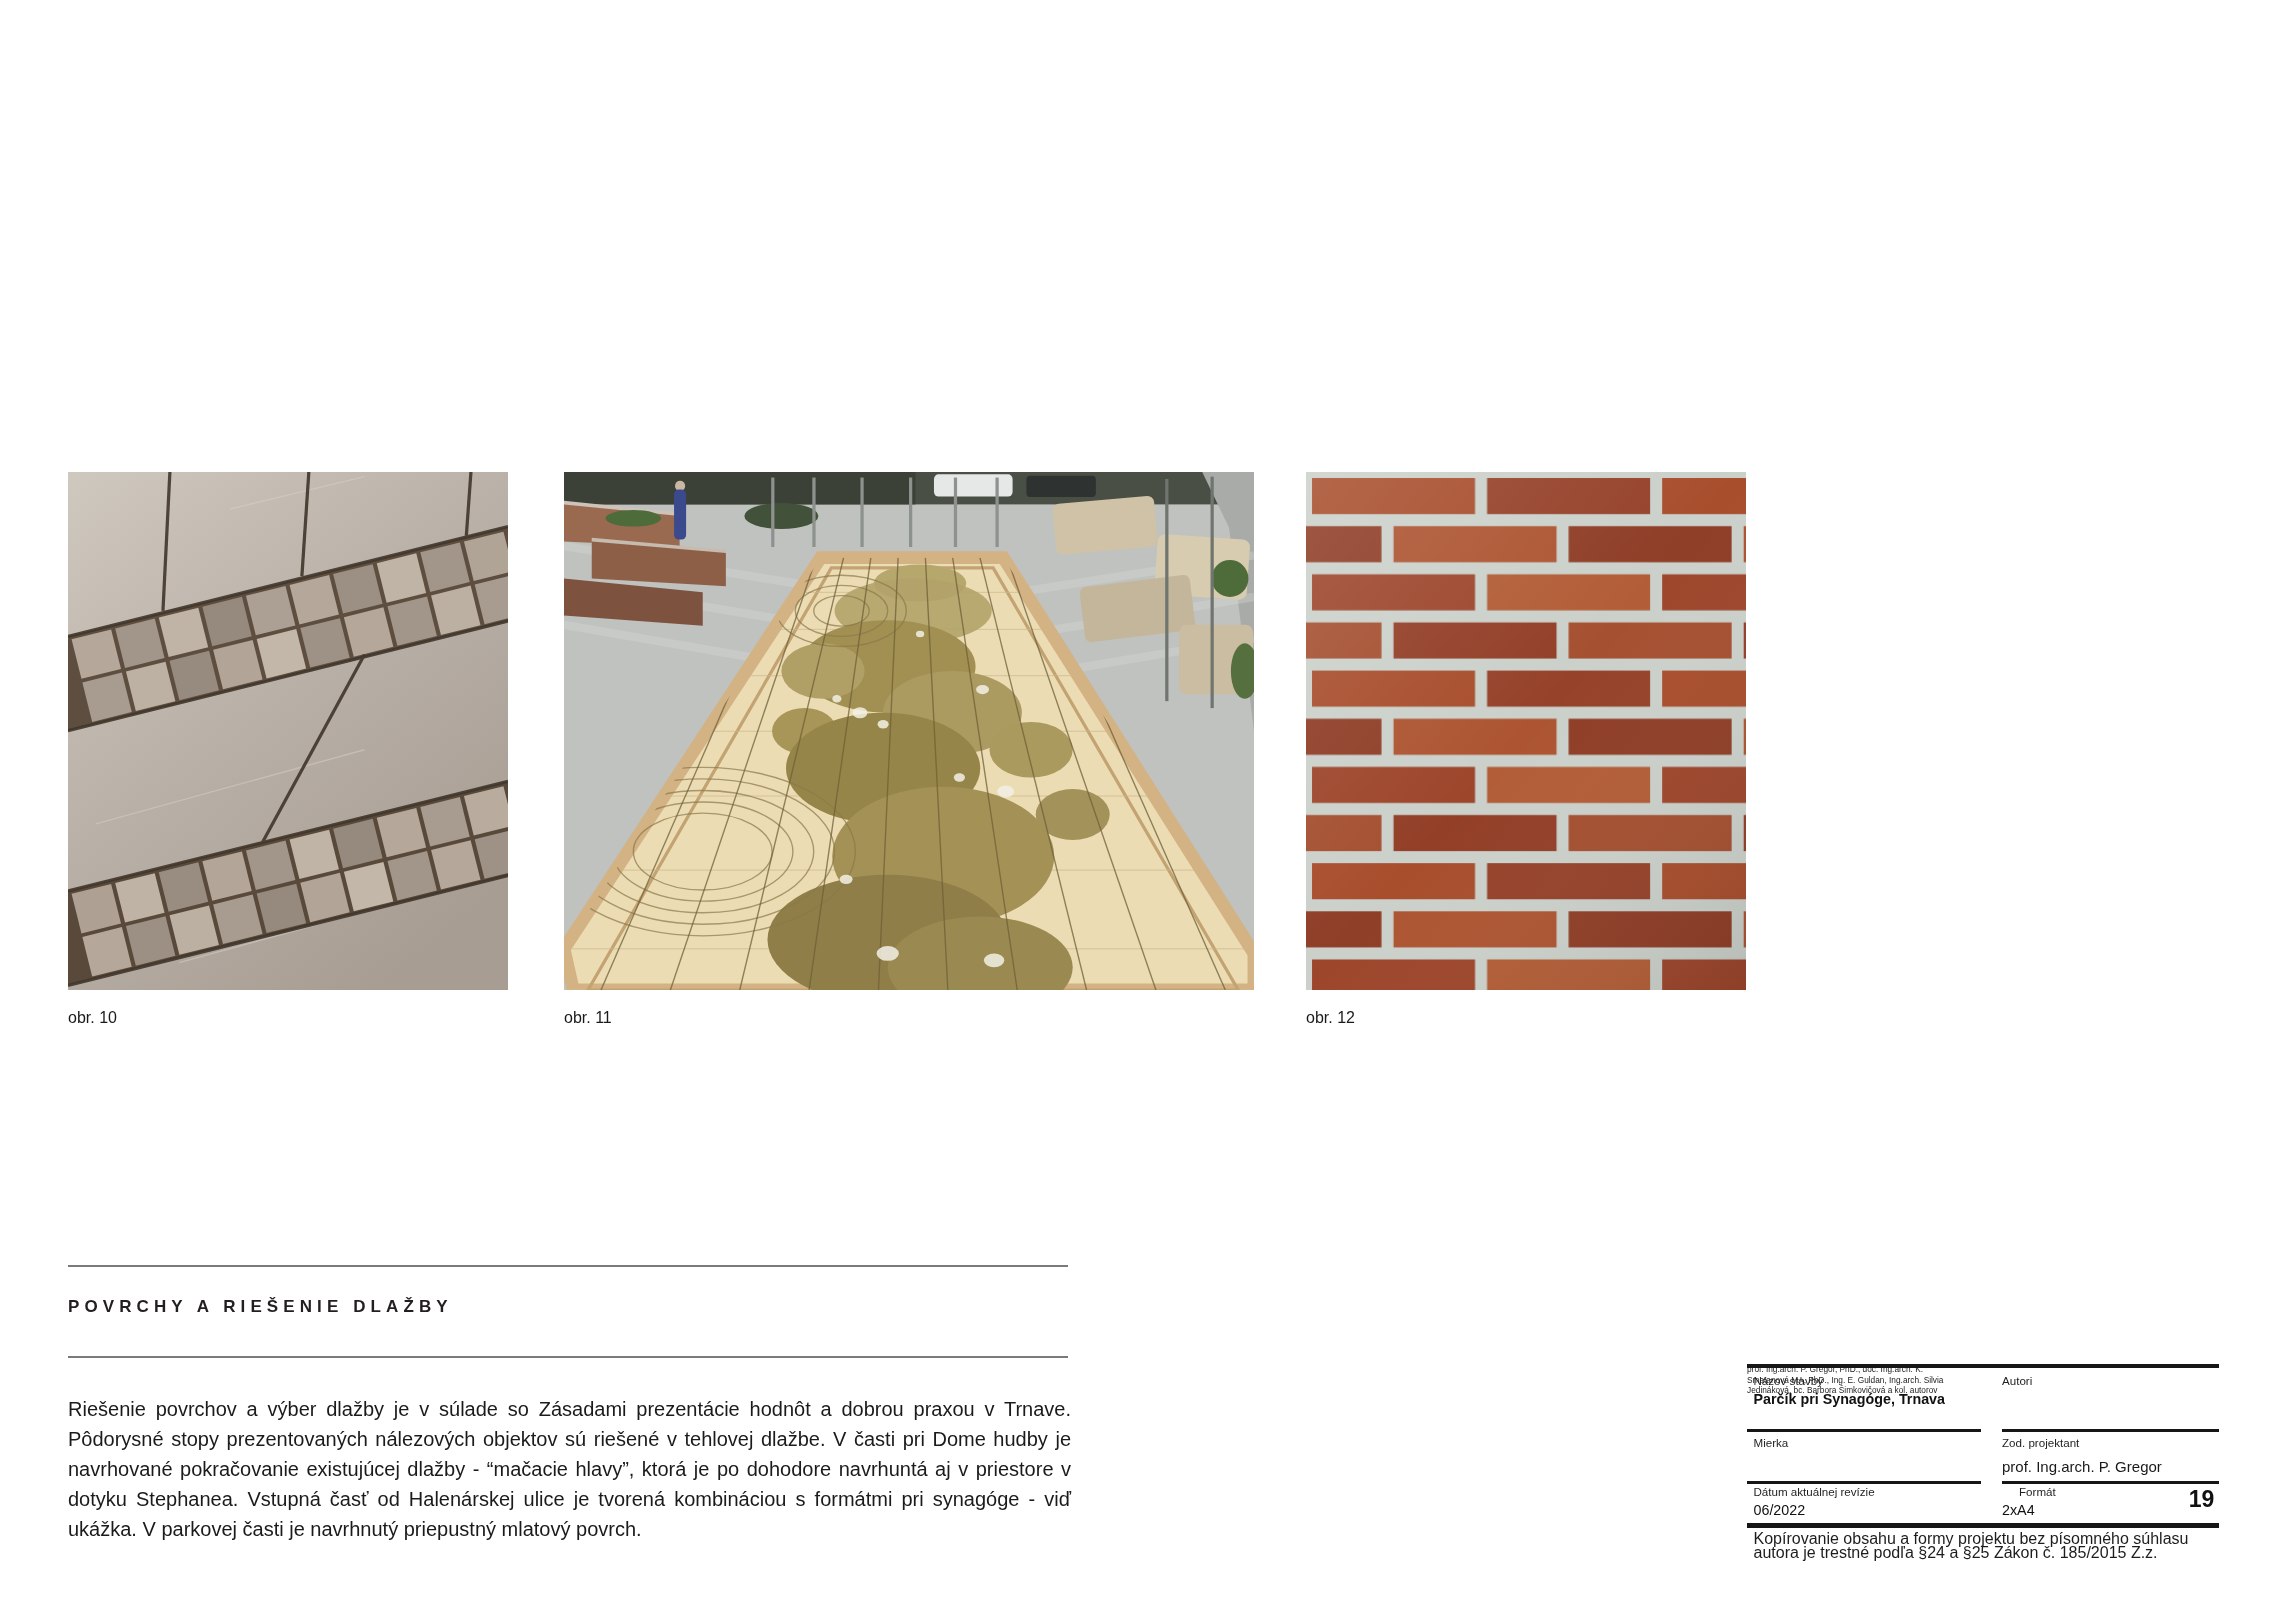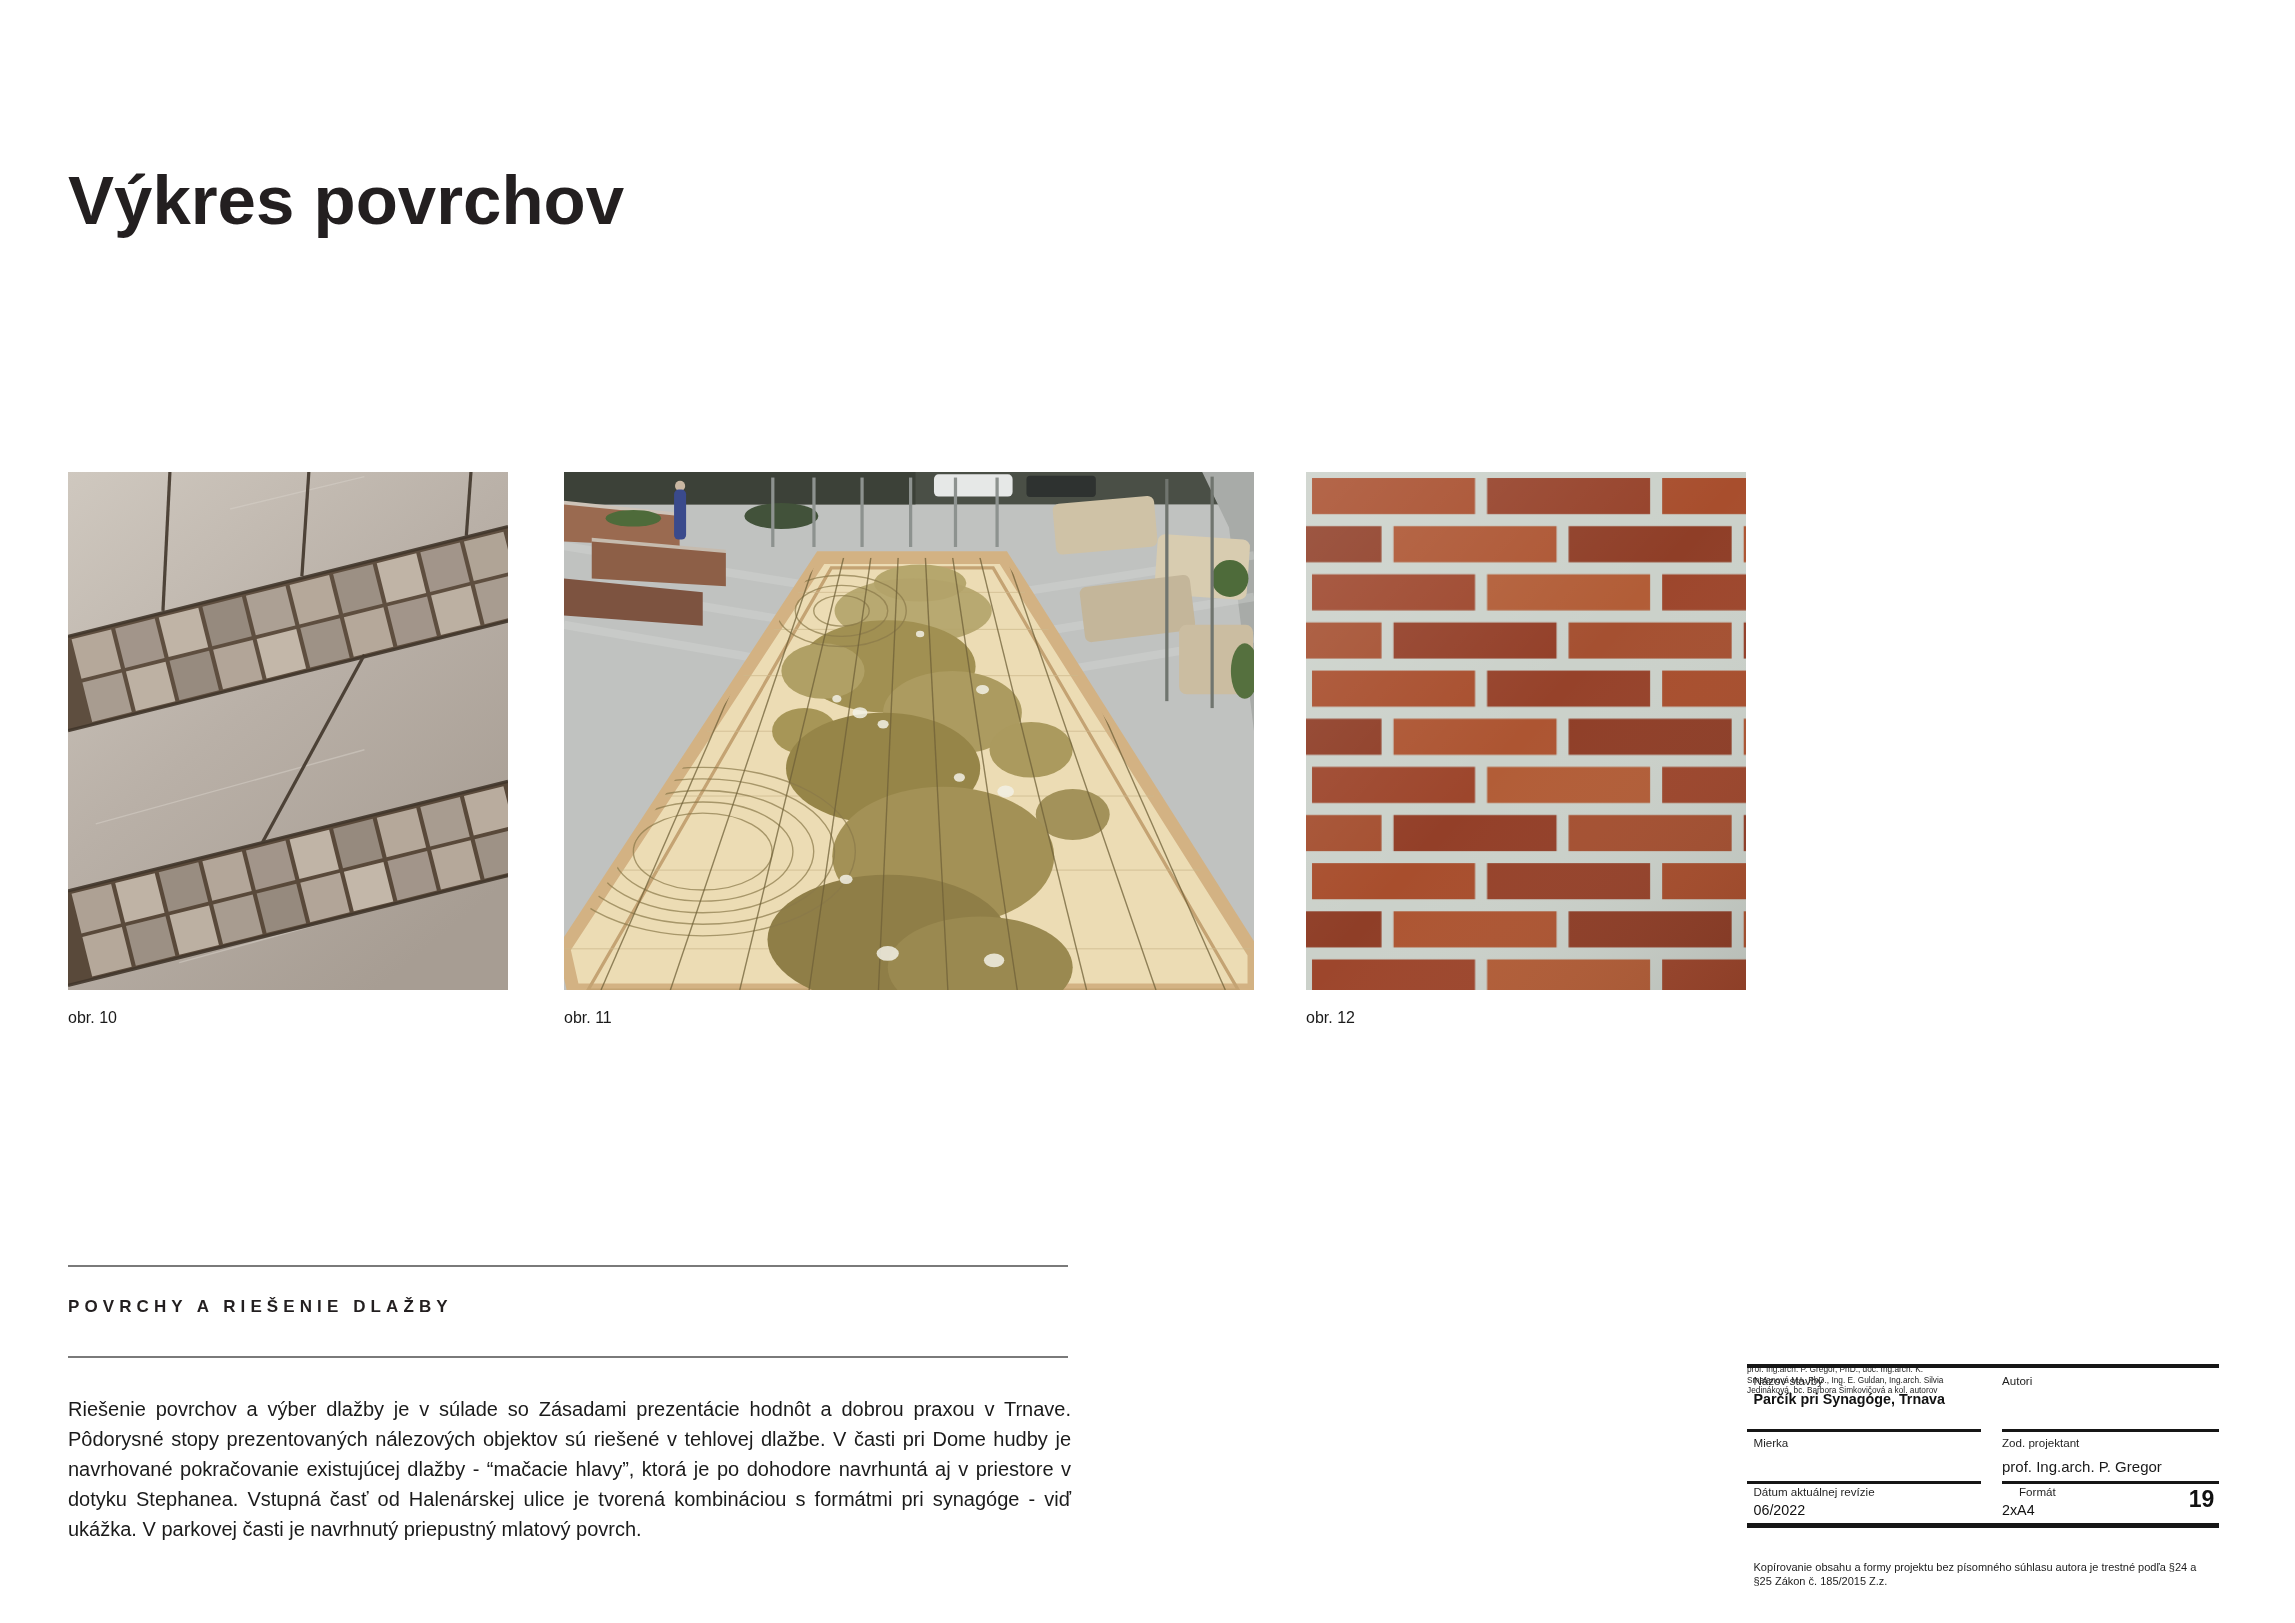--- a/index.html
+++ b/index.html
@@ -46,28 +46,27 @@
   #tb-autori-label{left:255px;top:10.2px;}
   #tb-autori-value{left:255px;top:27px;width:211px;font-size:8.3px;line-height:10.6px;color:#222;}
   #tb-mierka-label{left:6.5px;top:72px;}
   #tb-zod-label{left:255px;top:72px;}
   #tb-zod-value{left:255px;top:94px;font-size:15px;}
   #tb-datum-label{left:6.5px;top:121px;}
   #tb-datum-value{left:6.5px;top:138px;}
   #tb-format-label{left:272px;top:121px;}
   #tb-format-value{left:255px;top:138px;}
   #tb-page-number{position:absolute;right:4.6px;top:122px;font-size:23px;font-weight:700;color:#111;}
-  #tb-note{position:absolute;left:6.5px;top:168px;width:460px;font-size:11px;line-height:14px;color:#1d1d1d;margin-top:28px;}
+  #tb-note{position:absolute;left:6.5px;top:168px;width:460px;font-size:16px;line-height:14px;color:#1d1d1d;}
 </style>
 </head>
 <body>
 
 <div class="page">
 
-  <h1 id="page-title">Výkres povrchov</h1>
 
   <div class="fig" id="fig1">
     <svg viewBox="0 0 950 1119" preserveAspectRatio="none">
       <defs>
         <linearGradient id="f1g" x1="0" y1="0" x2="0.7" y2="1">
           <stop offset="0" stop-color="#cfc8bf"></stop>
             <stop offset="0.5" stop-color="#b9b0a7"></stop>
             <stop offset="1" stop-color="#a79d93"></stop>
         </linearGradient>
       </defs>

